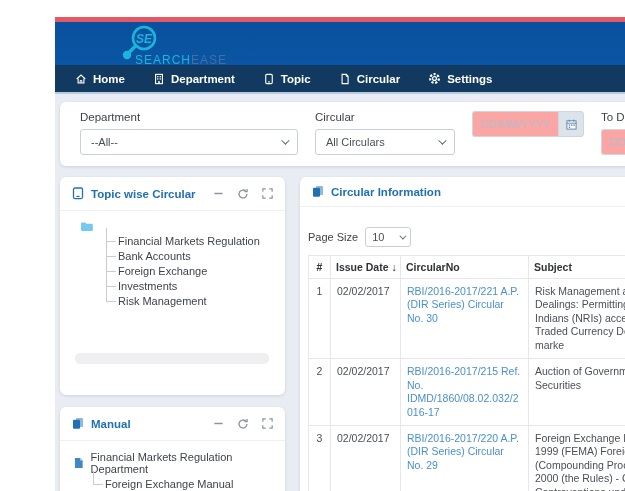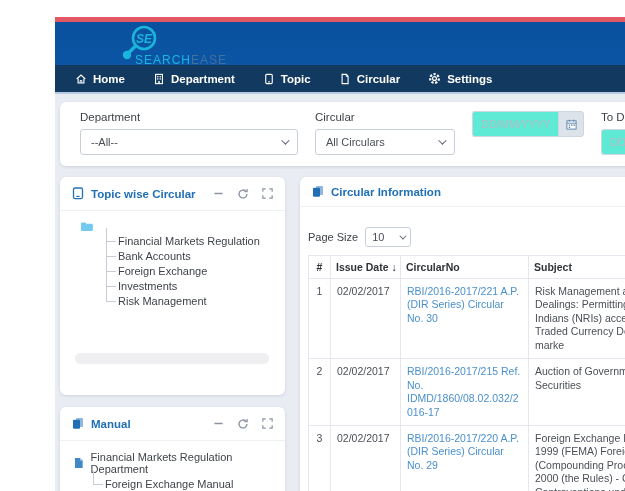--- a/index.html
+++ b/index.html
@@ -36,21 +36,21 @@
   
   .filter-row { display:flex; }
   .fgroup { margin-right:17px; }
   .flabel { font-size:11.5px; color:#3d4249; margin-bottom:6px; }
   .select { background:#fff; border:1px solid #c9cfda; border-radius:3px; height:26px;
             display:flex; align-items:center; padding:0 10px; font-size:11px; color:#4a4f57; cursor:pointer; }
   .sel-dept { width:218px; } .sel-circ { width:140px; }
   .chev { width:6px; height:6px; border-right:1.4px solid #5a6270; border-bottom:1.4px solid #5a6270;
           transform:rotate(45deg) translateY(-2px); margin-left:auto; }
   .dategroup { display:flex; }
-  .date-input { width:86px; height:26px; background:#5eead4; border:1px solid #cfd6e0;
+  .date-input { width:86px; height:26px; background:#fca5a5; border:1px solid #cfd6e0;
                 border-right:none; border-radius:3px 0 0 3px; font-size:11px; padding:0 8px;
                 color:#5a6270; font-family:inherit; }
   .date-input::placeholder { color:#b3bcc9; }
   .date-btn { width:26px; height:26px; background:#dde3ea; border:1px solid #cfd6e0;
               border-radius:0 3px 3px 0; display:flex; align-items:center; justify-content:center; cursor:pointer; }
 
   
   .panel-head { height:34px; display:flex; align-items:center; padding:0 12px;
                 border-bottom:1px solid #eef0f4; }
   .panel-title { font-size:11.5px; font-weight:bold; color:#2170b6; margin-left:7px;text-align:center; }

